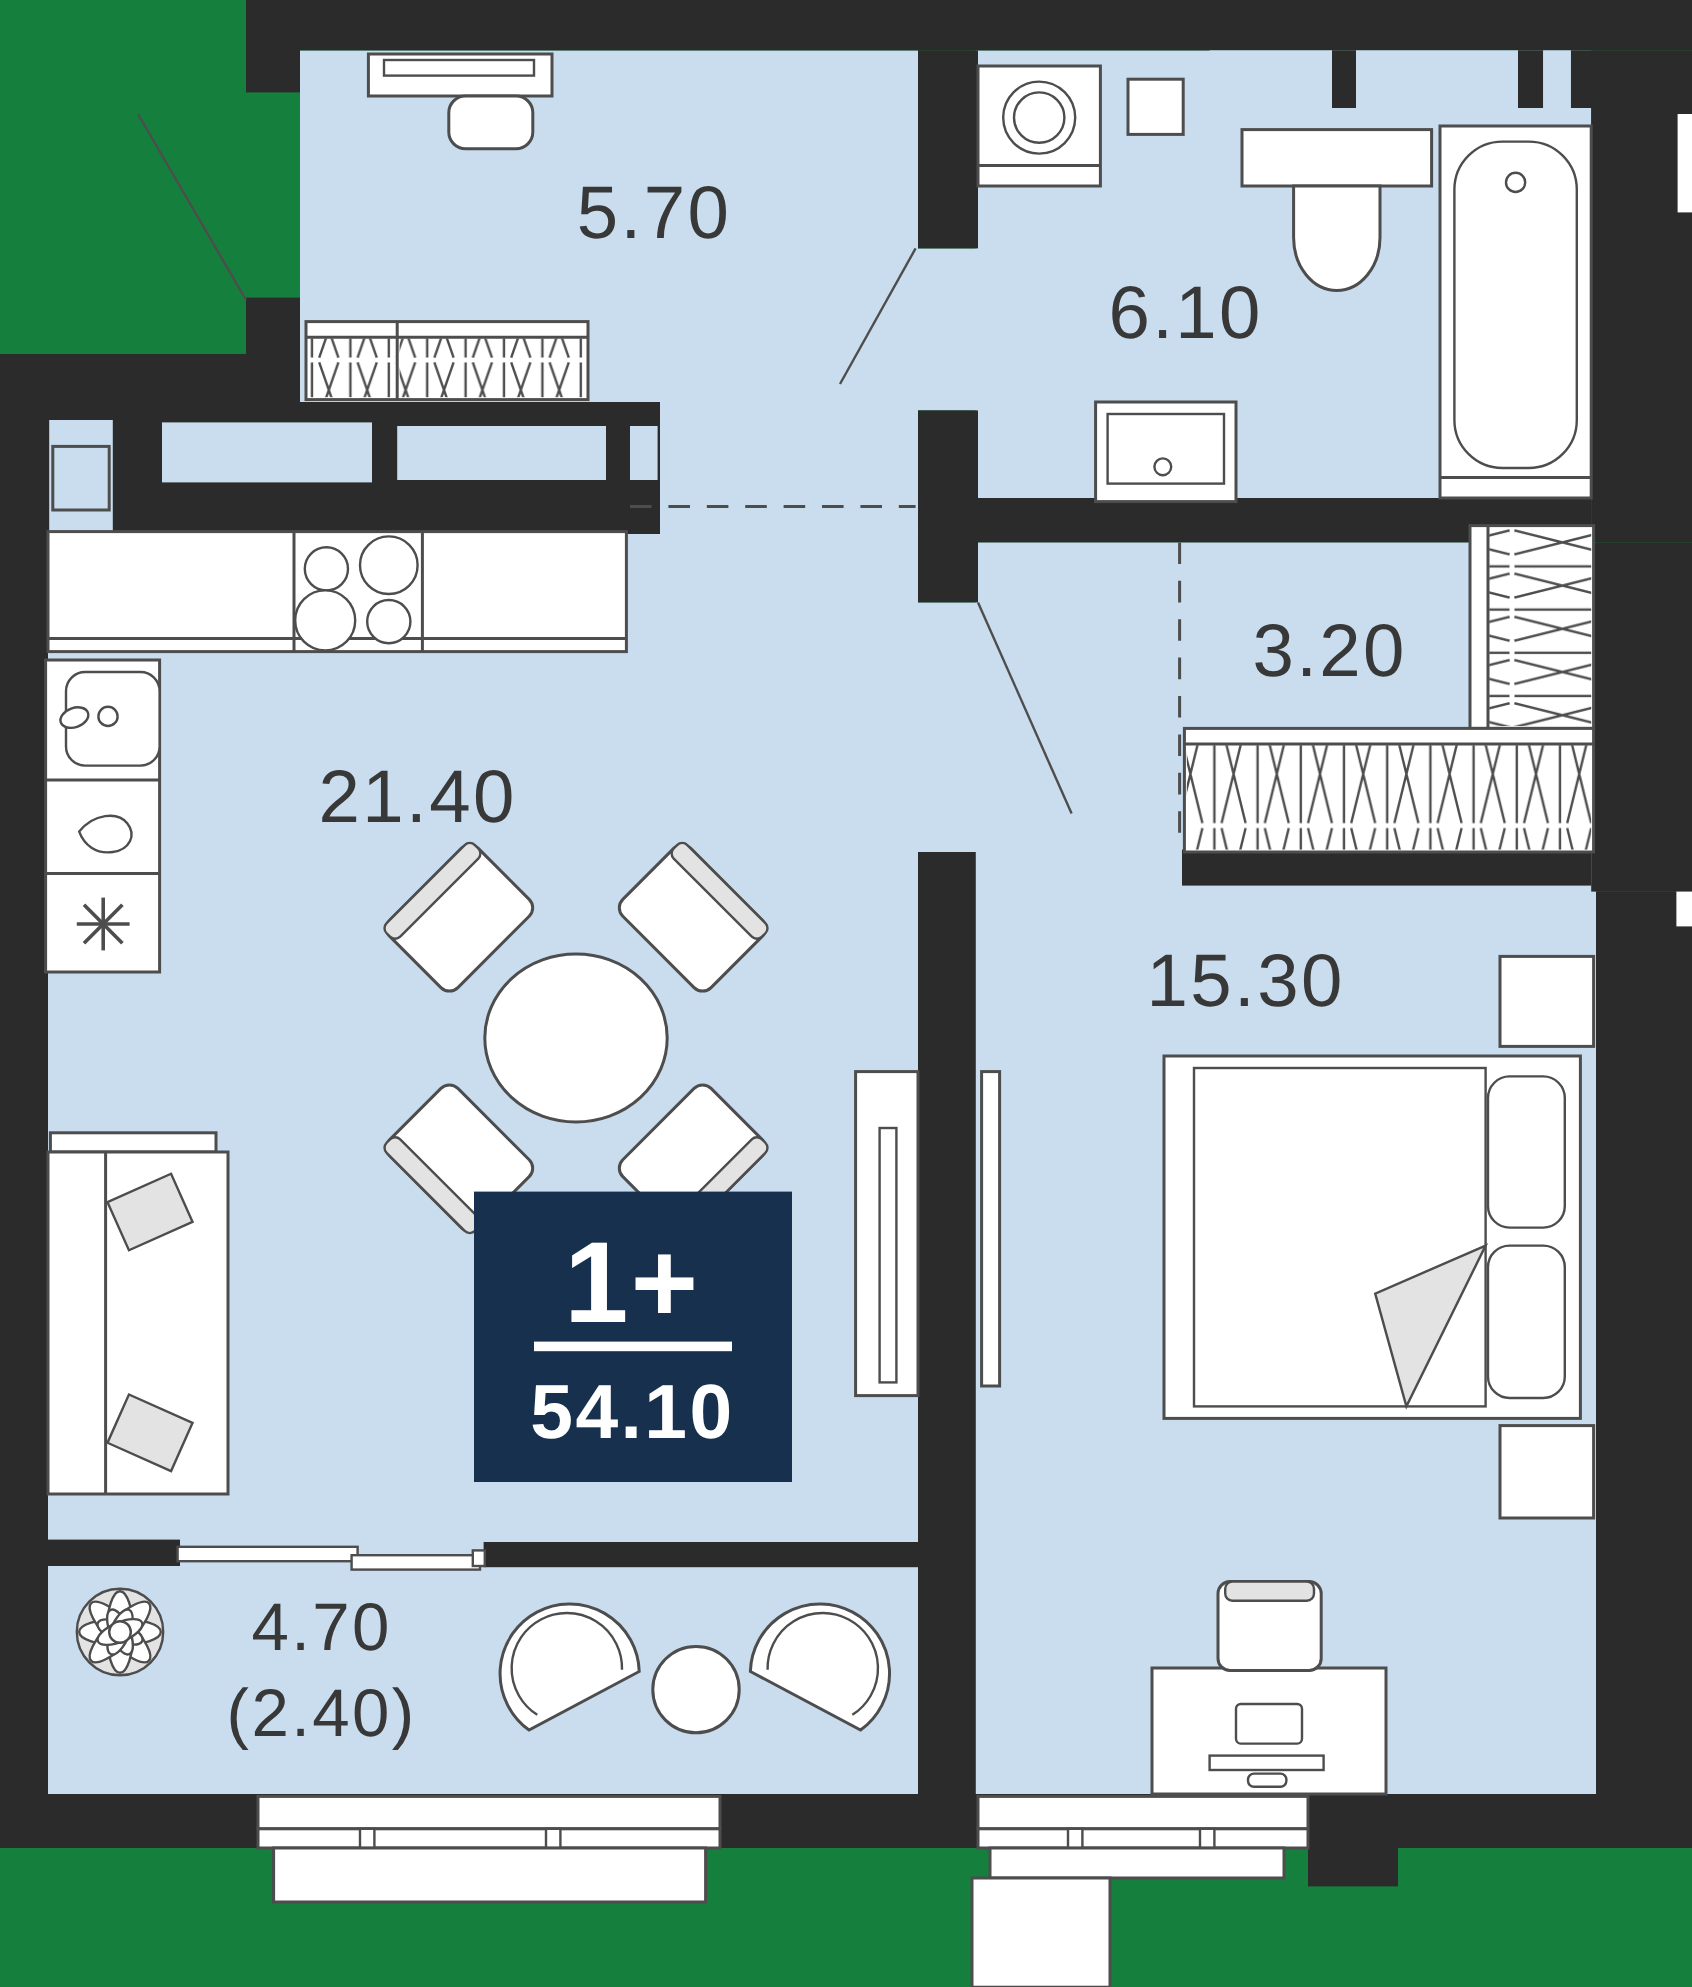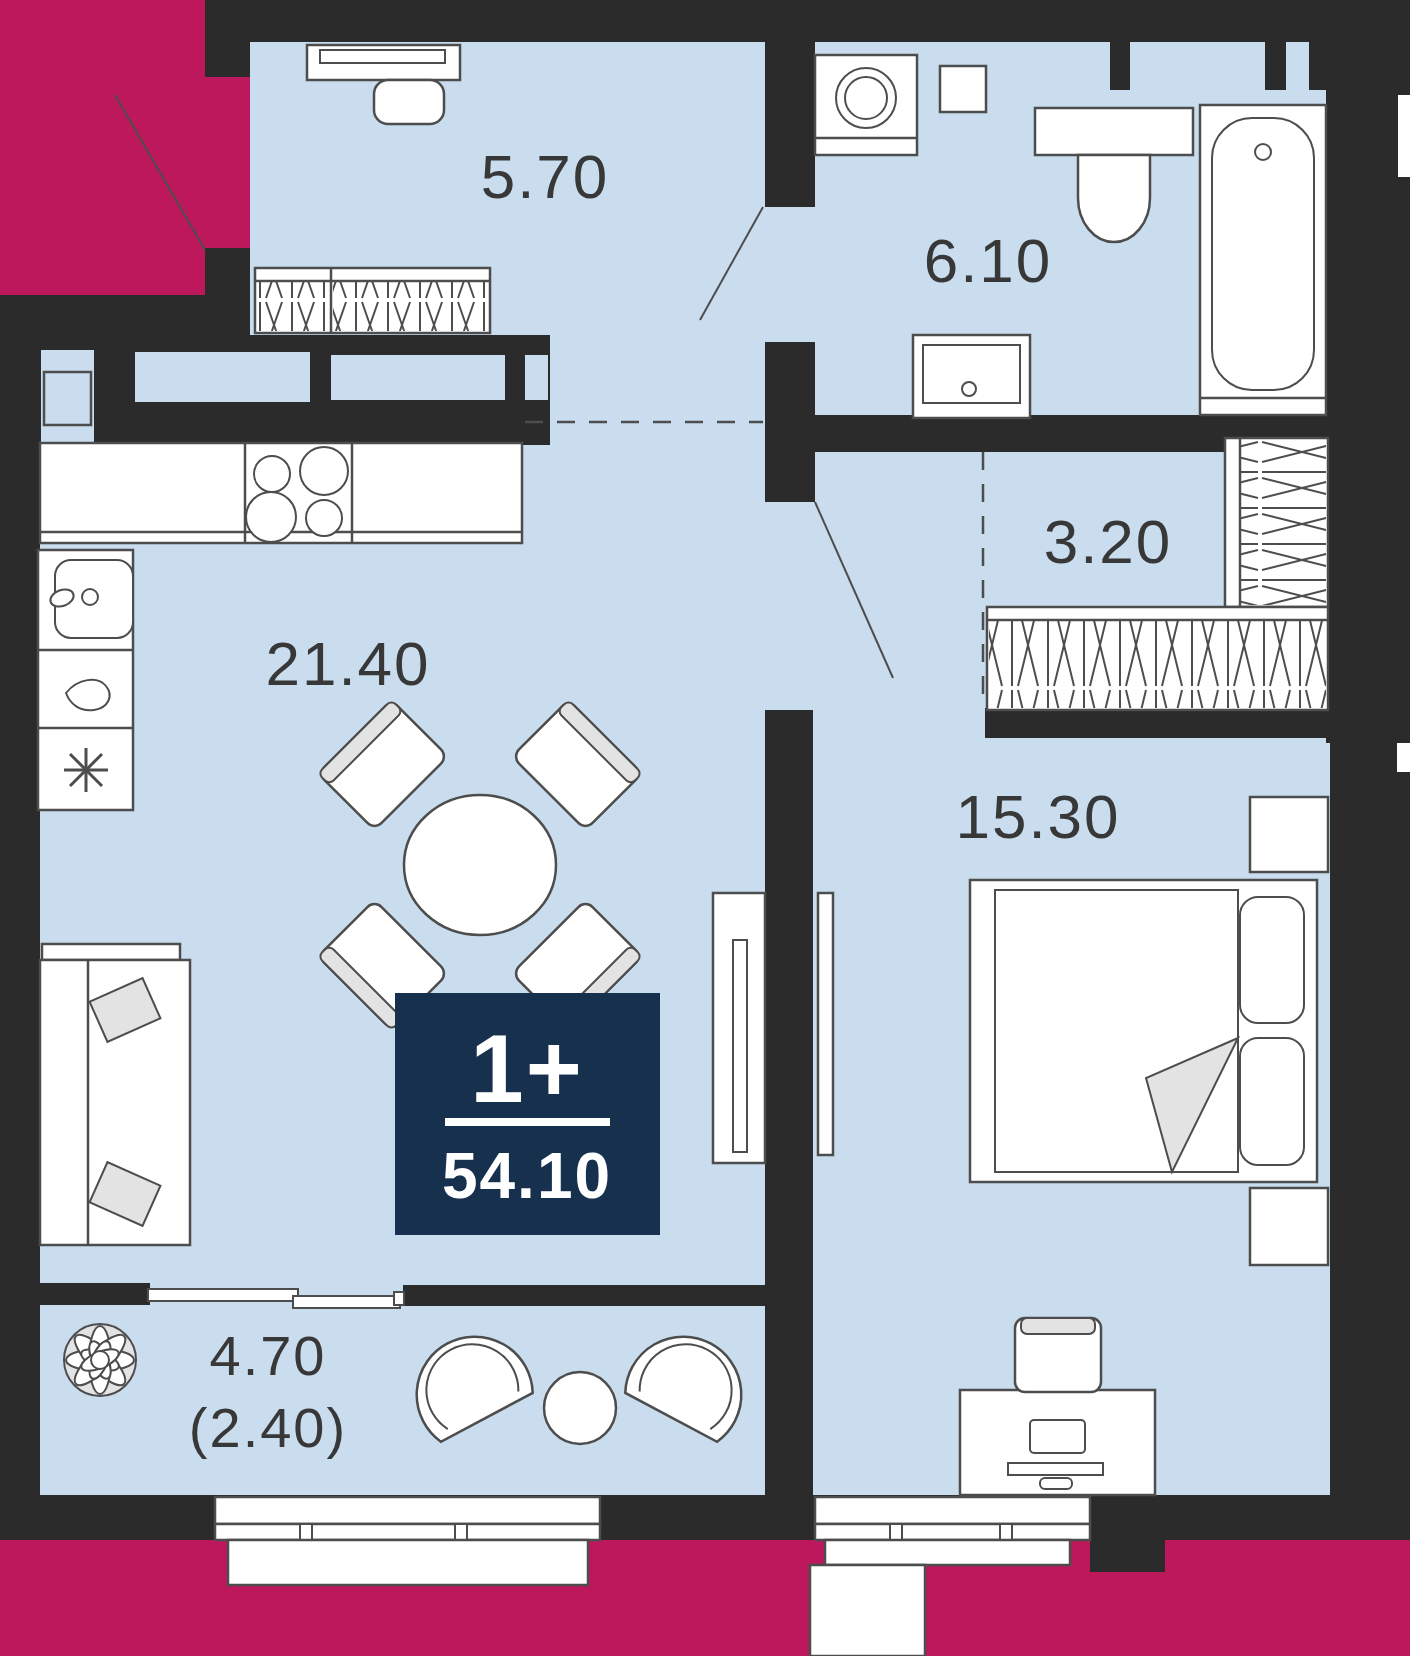--- a/index.html
+++ b/index.html
@@ -1,16 +1,16 @@
 <!DOCTYPE html>
 <html><head>
 <meta charset="utf-8">
 <style>
   html,body{margin:0;padding:0;background:#ffffff;}
-  .stage{width:1410px;height:1656px;position:relative;background:#be185d;overflow:hidden;}
+  .stage{width:1410px;height:1656px;position:relative;background:#15803d;overflow:hidden;}
   svg{display:block;}
   text{font-family:"Liberation Sans","DejaVu Sans",sans-serif;}
   .room-label{fill:#383838;font-size:62px;letter-spacing:2px;}
   .room-label-small{fill:#383838;font-size:56px;letter-spacing:2px;}
   .badge-big{fill:#ffffff;font-size:96px;font-weight:bold;letter-spacing:2px;}
   .badge-area{fill:#ffffff;font-size:64px;font-weight:bold;letter-spacing:2px;}
   .fixt{fill:#ffffff;stroke:#4d4d4d;stroke-width:2.5;}
   .fixt-thin{fill:#ffffff;stroke:#4d4d4d;stroke-width:2;}
   .grayfill{fill:#e3e3e3;stroke:#4d4d4d;stroke-width:2;}
   .lineonly{fill:none;stroke:#4d4d4d;stroke-width:2.5;}

